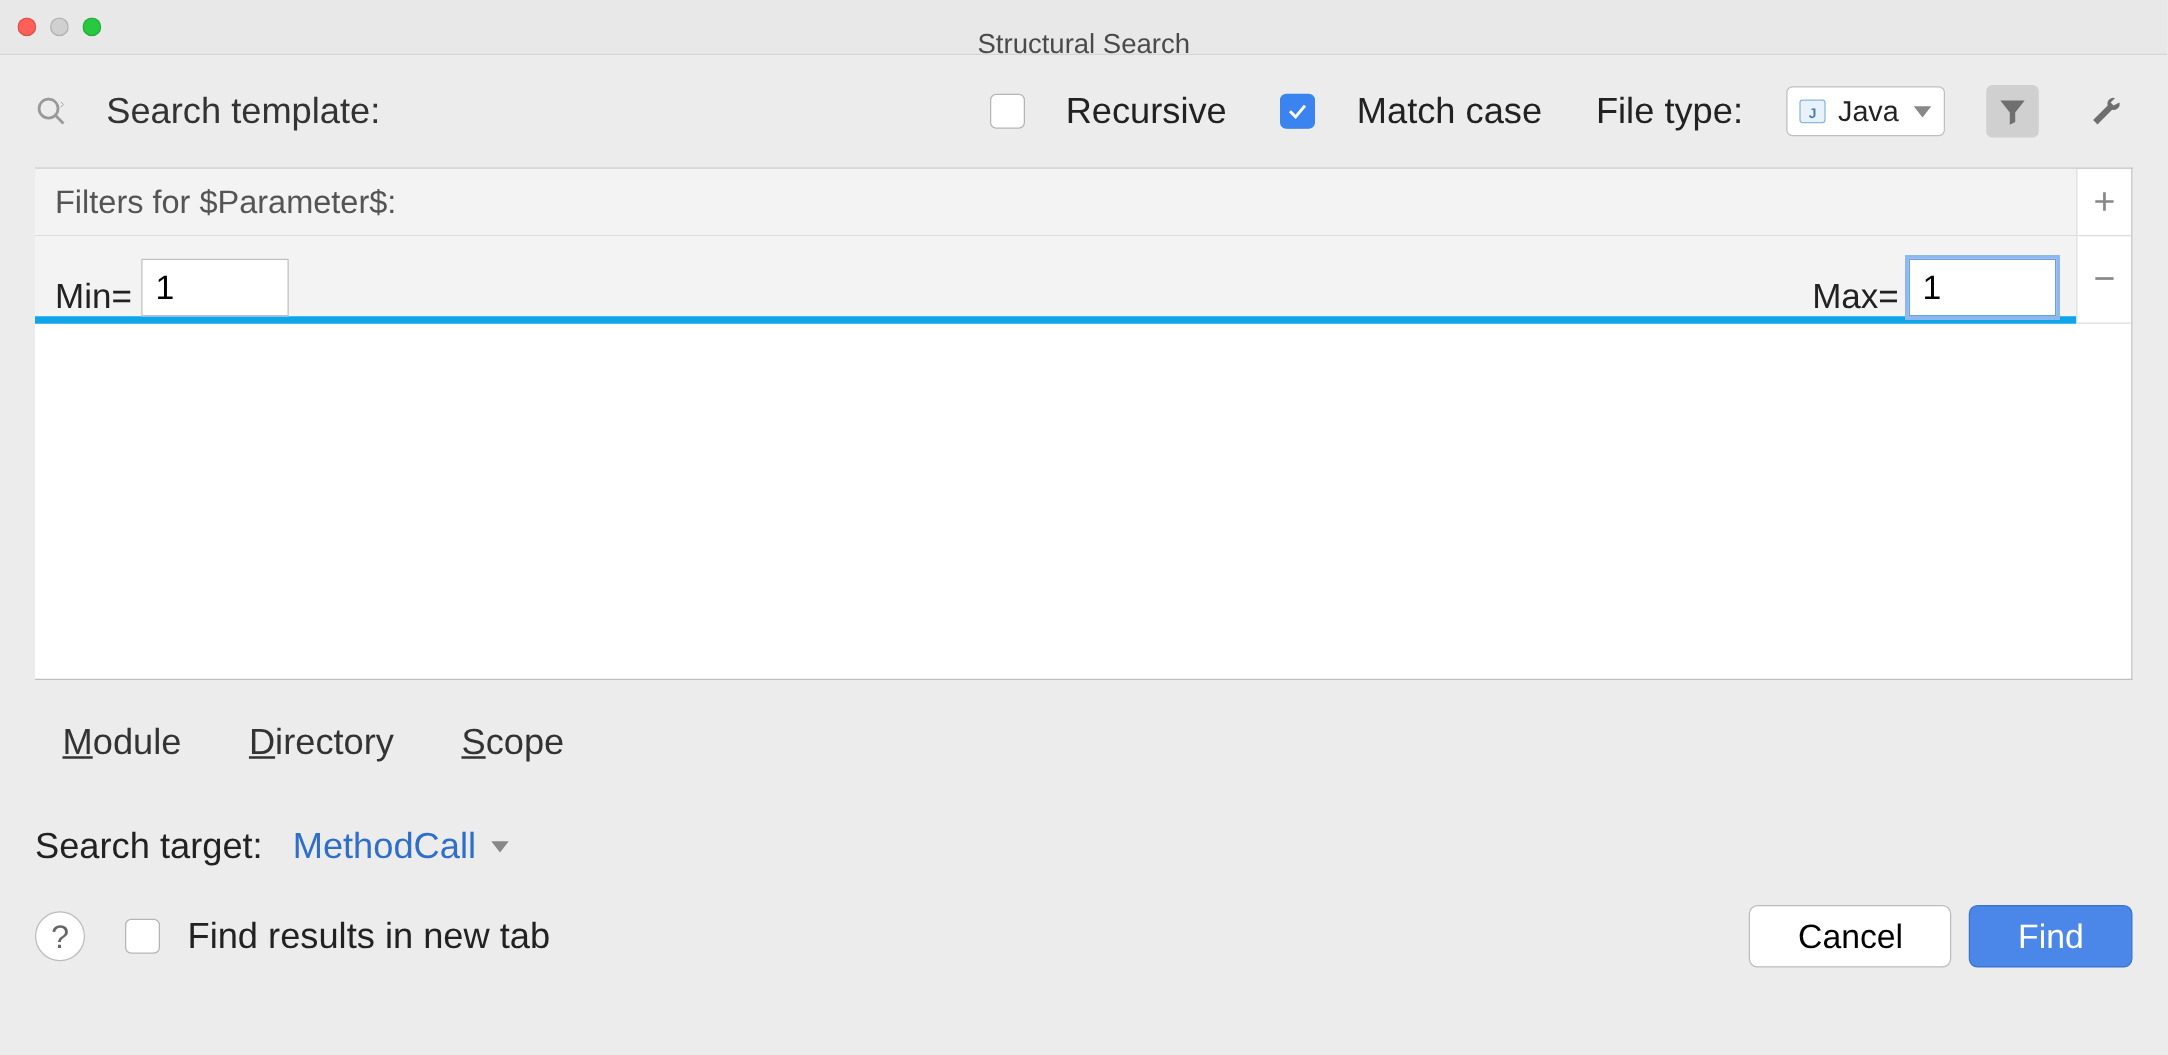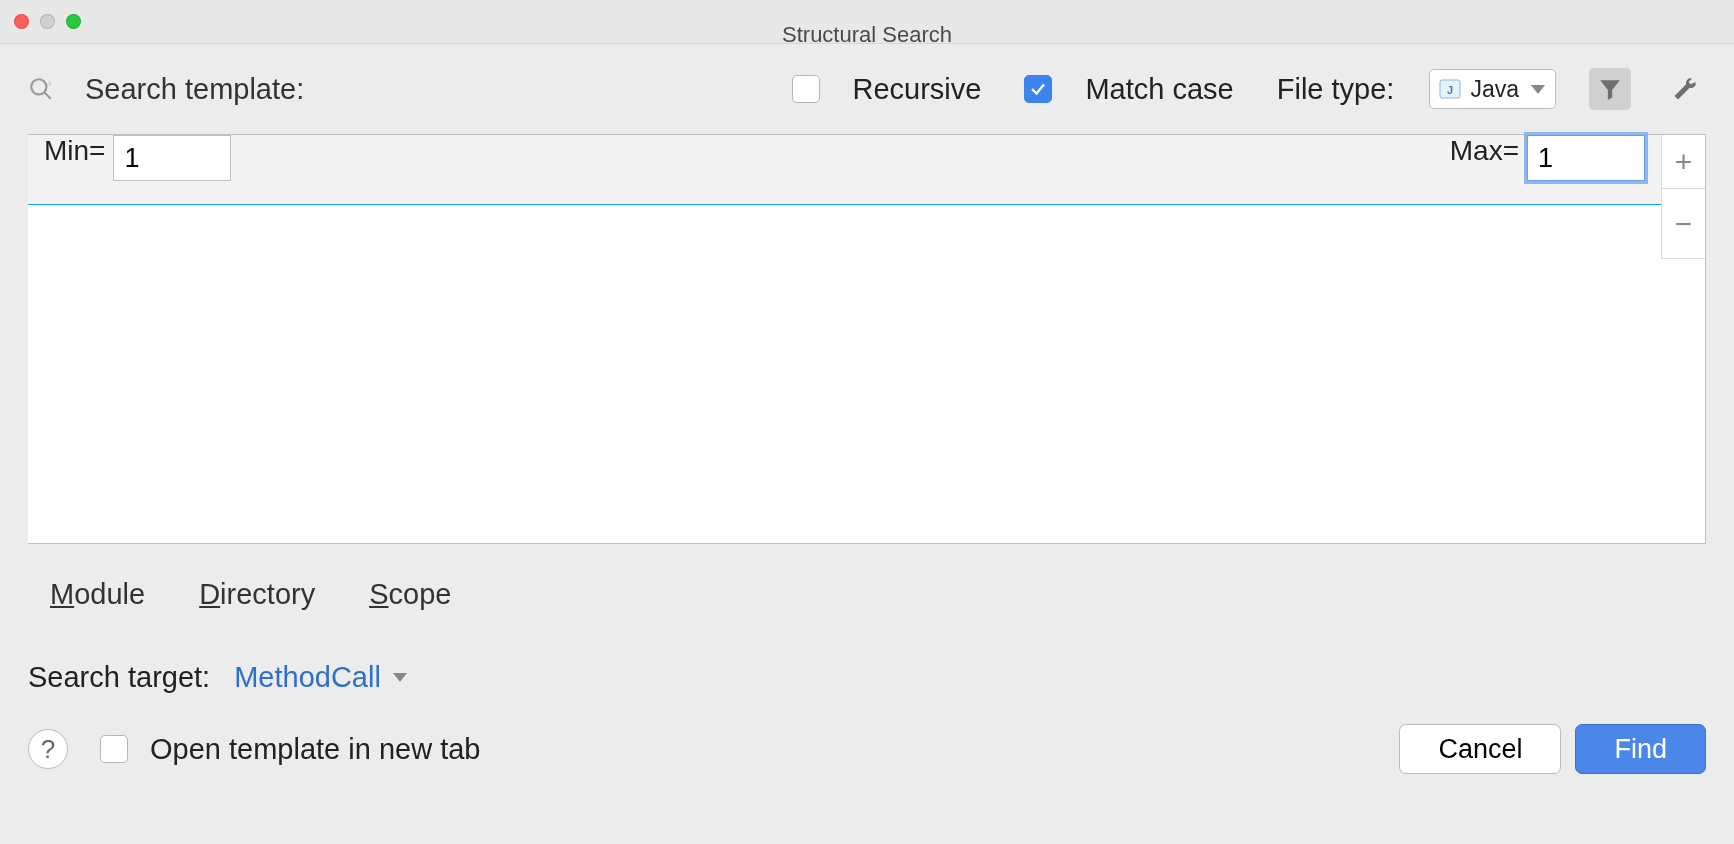--- a/index.html
+++ b/index.html
@@ -139,23 +139,23 @@
     border-bottom: 1px solid #dcdcdc;
     display: flex;
     align-items: center;
     height: 54px;
     padding: 0 16px;
     font-size: 26px;
     color: #555;
   }
   .filters-row {
     background: #f3f3f3;
-    border-bottom: 1px solid #0ea5e9;
-    display: flex;
-    align-items: flex-start;
+    border-bottom: 6px solid #0ea5e9;
+    display: flex;
+    align-items: flex-end;
     height: 70px;
     padding: 0 16px;
     gap: 8px;
     font-size: 28px;
   }
   .filters-row input {
     width: 118px;
     height: 46px;
     font-size: 27px;
     padding: 0 10px;
@@ -308,20 +308,21 @@
       <path d="M21 6 a4 4 0 0 1 -5 5 L6 21 l-3 -3 L13 8 a4 4 0 0 1 5 -5 l-3 3 l2 2 z" fill="#6f6f6f"></path>
     </svg>
   </span>
 </div>
 
 <div class="main-row">
 
   <div class="filters">
     <div class="filters-wrap">
       <div class="filters-left">
+        <div class="filters-head">Filters for $Parameter$:</div>
         <div class="filters-row">
           <span>Min=</span>
           <input value="1" style="">
           <span style="flex:1"></span>
           <span>Max=</span>
           <input class="focused" value="1" style="">
         </div>
       </div>
       <div class="filters-side">
         <div class="sbtn">+</div>
@@ -343,17 +344,17 @@
     <span>MethodCall</span>
     <span class="dropdown-arrow"></span>
   </span>
 </div>
 
 <div class="footer">
   <span class="help-btn">?</span>
   <span class="checkbox" style="margin-left:18px">
     
   </span>
-  <span class="cb-label">Open template in new tab</span>
+  <span class="cb-label">Find results in new tab</span>
   <span class="spacer"></span>
   <button class="btn">Cancel</button>
   <button class="btn primary">Find</button>
 </div>
 
 </body></html>

